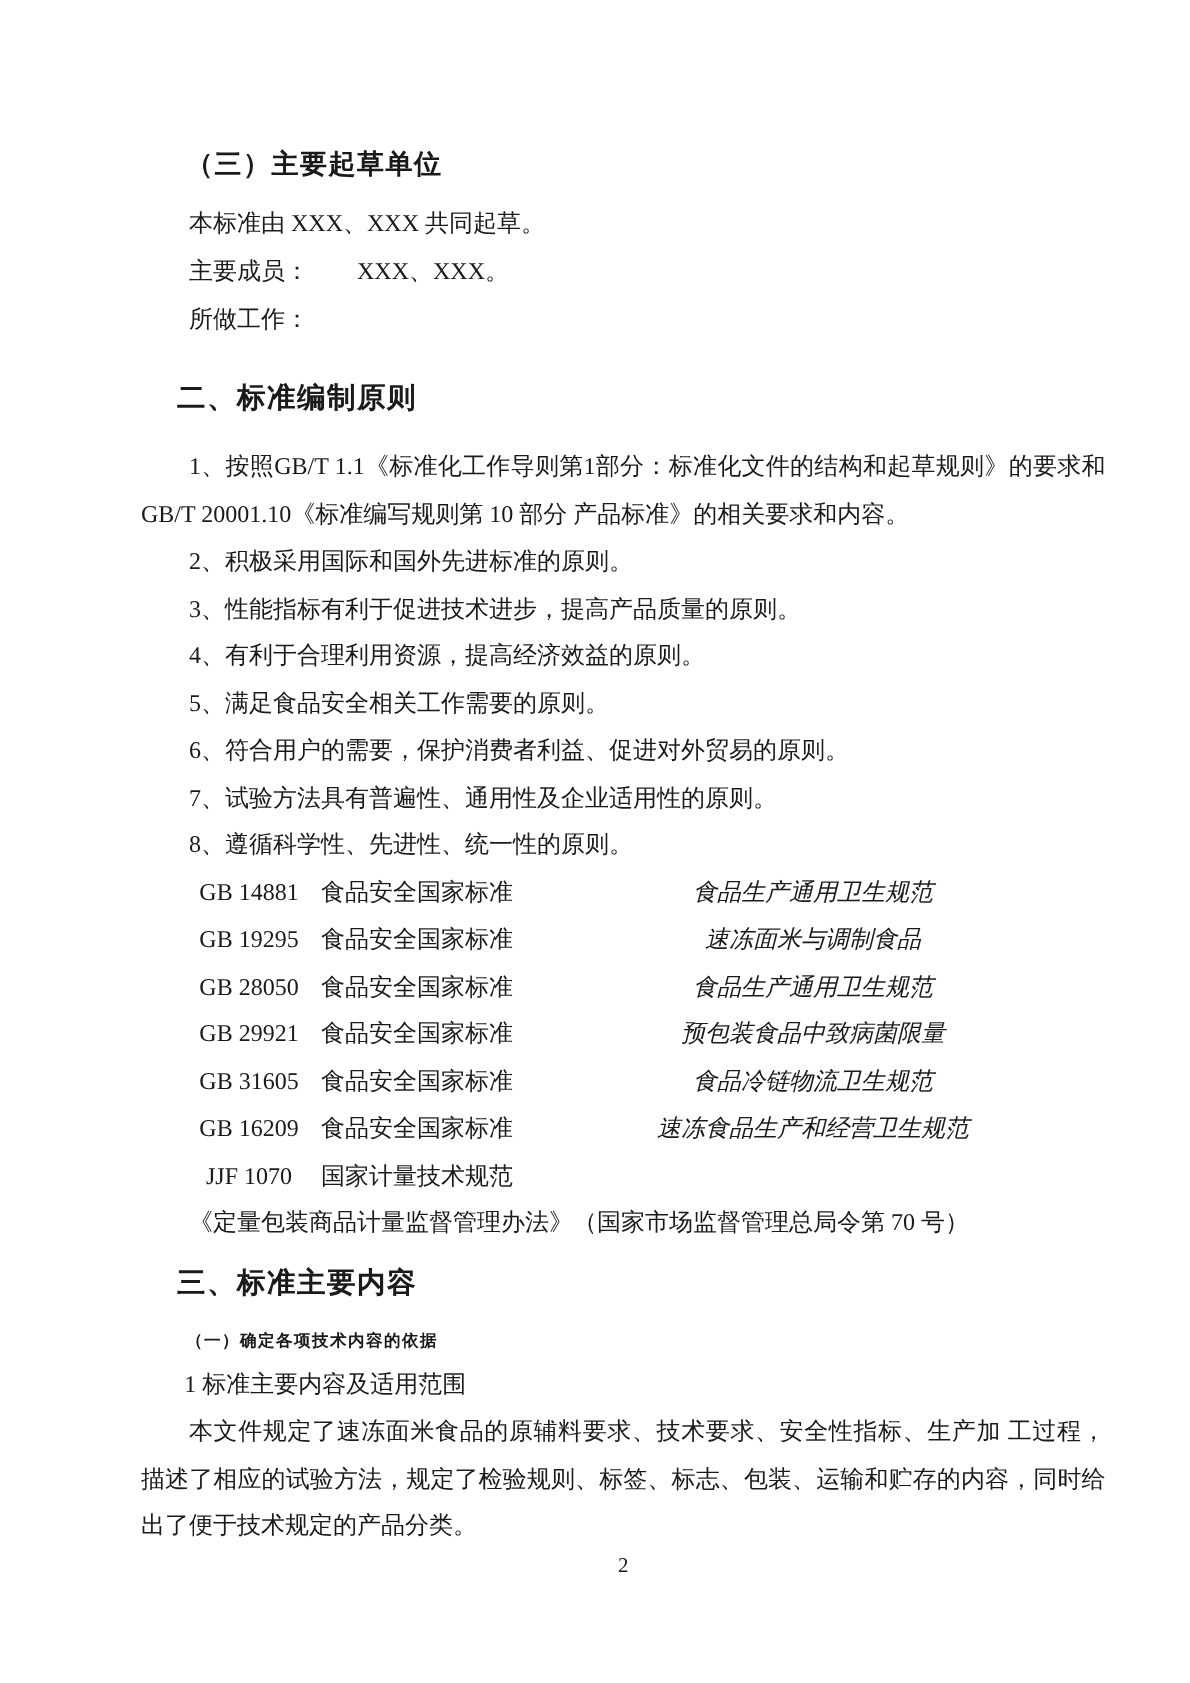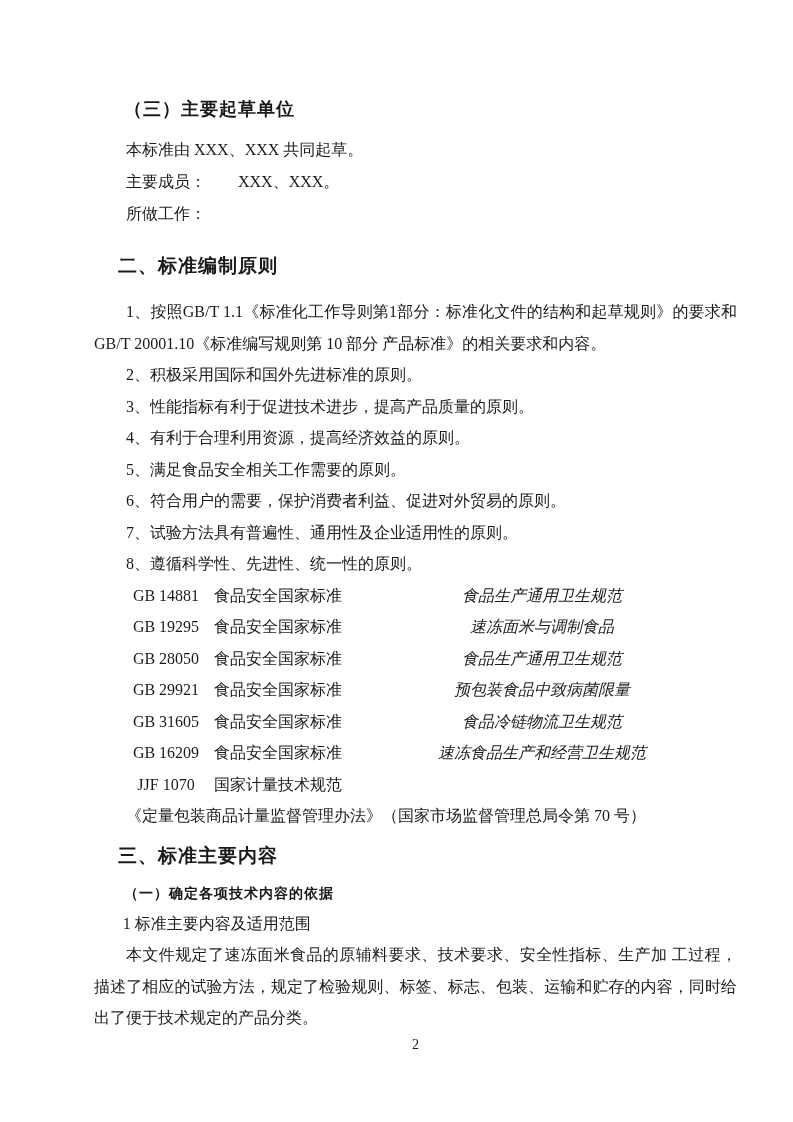--- a/index.html
+++ b/index.html
@@ -31,21 +31,21 @@
   
   .section-heading {
     font-family: "Liberation Sans", "DejaVu Sans", sans-serif;
     font-size: 19px;
     font-weight: bold;
     line-height: 28px;
     margin: 22px 0 0 24px;
     letter-spacing: 1px;
   }
   .section-heading.second { margin-top: 10px; }
-  .subheading.inner { margin: 12px 0 0 30px; font-size: 14px; line-height: 24px; }
+  .subheading.inner { margin: 12px 0 0 30px; font-size: 11px; line-height: 24px; }
   .body-line {
     margin: 0;
     line-height: 32px;
     text-indent: 2em;
     white-space: pre-wrap;
   }
   .para {
     margin: 0;
     line-height: 31.5px;
     text-indent: 2em;

